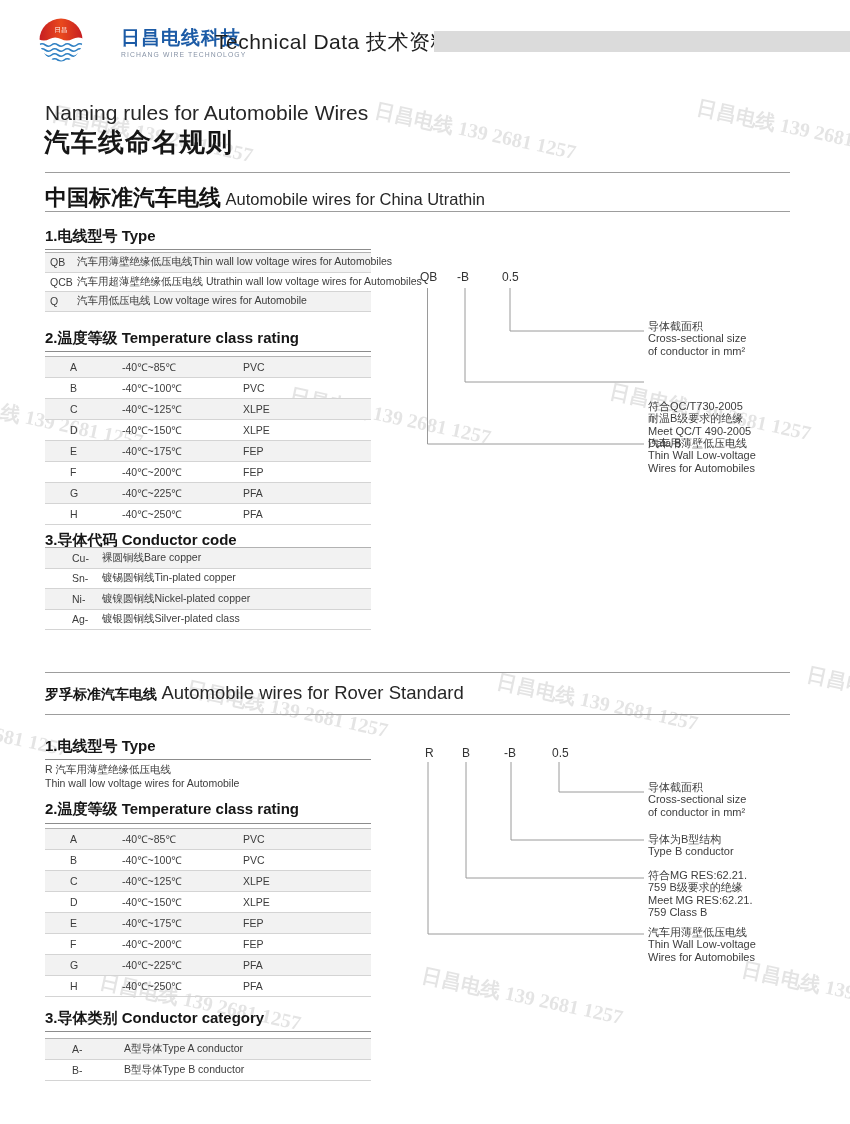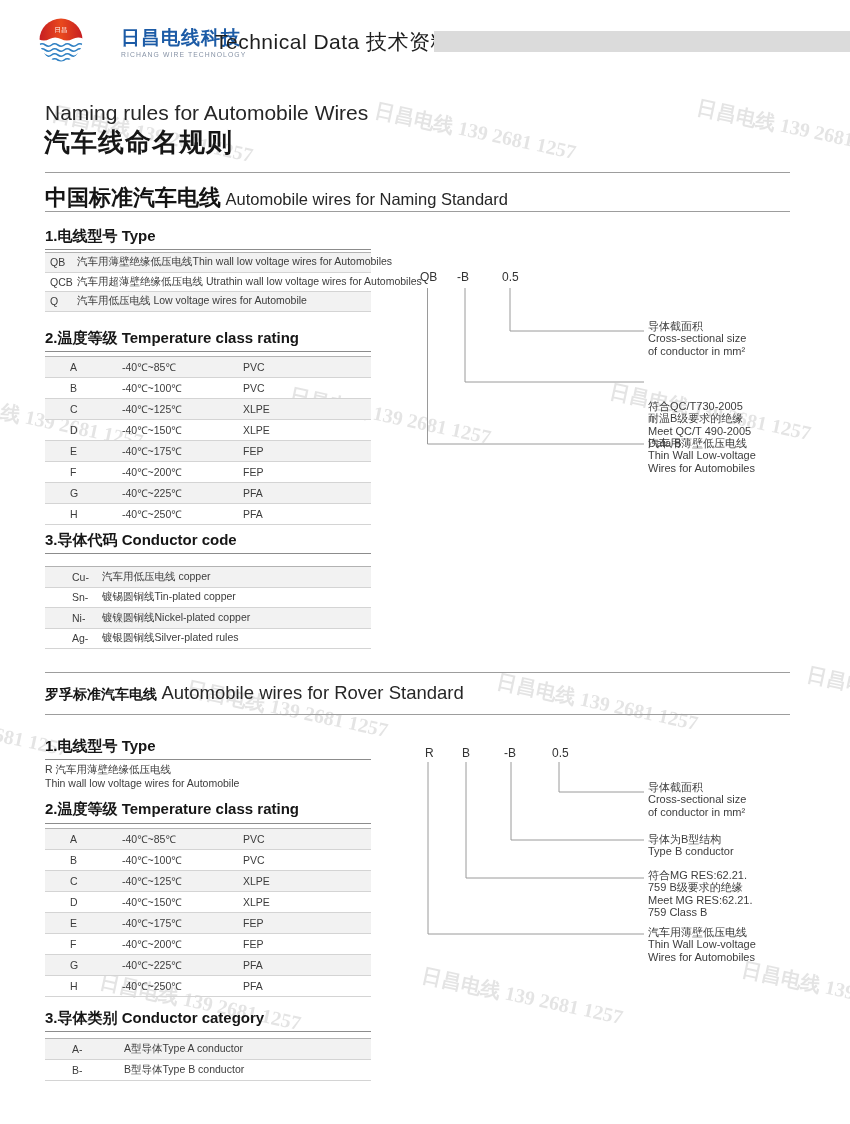--- a/index.html
+++ b/index.html
@@ -101,21 +101,21 @@
   </div>
   <div class="hdr-title">Technical Data 技术资料</div>
   <div class="hdr-bar"></div>
 
   <div class="pt-en">Naming rules for Automobile Wires</div>
   <div class="pt-cn">汽车线命名规则</div>
   <div class="rule" style="left:45px;top:172px;width:745px;"></div>
 
   <div class="sec-head china" style="top:183px;">
     <span class="sec-cn">中国标准汽车电线</span>
-    <span class="sec-en"> Automobile wires for Naming Standard</span>
+    <span class="sec-en"> Automobile wires for China Utrathin</span>
   </div>
   <div class="rule" style="left:45px;top:211px;width:745px;"></div>
 
   <div class="sub-head" style="top:227px;">1.电线型号 Type</div>
   <div class="sub-rule" style="top:249px;"></div>
   <div class="tbl t-type" style="top:252px;">
       <div class="row alt">
         <span class="cell c-code">QB</span>
         <span class="cell c-desc">汽车用薄壁绝缘低压电线Thin wall low voltage wires for Automobiles</span>
       </div>
@@ -169,36 +169,36 @@
       </div>
       <div class="row">
         <span class="cell c-class">H</span>
         <span class="cell c-range">-40℃~250℃</span>
         <span class="cell c-material">PFA</span>
       </div>
     </div>
 
   <div class="sub-head" style="top:531px;">3.导体代码 Conductor code</div>
   <div class="sub-rule" style="top:553px;"></div>
-  <div class="tbl t-cond" style="top:566px;">
+  <div class="tbl t-cond" style="top:547px;">
       <div class="row alt">
         <span class="cell c-code">Cu-</span>
-        <span class="cell c-desc">汽车用低压电线 copper</span>
+        <span class="cell c-desc">裸圆铜线Bare copper</span>
       </div>
       <div class="row">
         <span class="cell c-code">Sn-</span>
         <span class="cell c-desc">镀锡圆铜线Tin-plated copper</span>
       </div>
       <div class="row alt">
         <span class="cell c-code">Ni-</span>
         <span class="cell c-desc">镀镍圆铜线Nickel-plated copper</span>
       </div>
       <div class="row">
         <span class="cell c-code">Ag-</span>
-        <span class="cell c-desc">镀银圆铜线Silver-plated rules</span>
+        <span class="cell c-desc">镀银圆铜线Silver-plated class</span>
       </div>
     </div>
 
   <span class="code-label" style="left:420px;top:270px;">QB</span>
   <span class="code-label" style="left:457px;top:270px;">-B</span>
   <span class="code-label" style="left:502px;top:270px;">0.5</span>
   <svg class="diag-svg" style="left:420px;top:280px;" width="230" height="172">
     <g fill="none" stroke="#9a9a9a" stroke-width="1">
       <path d="M90,8 V51 H224"></path>
       <path d="M45,8 V102 H224"></path>

